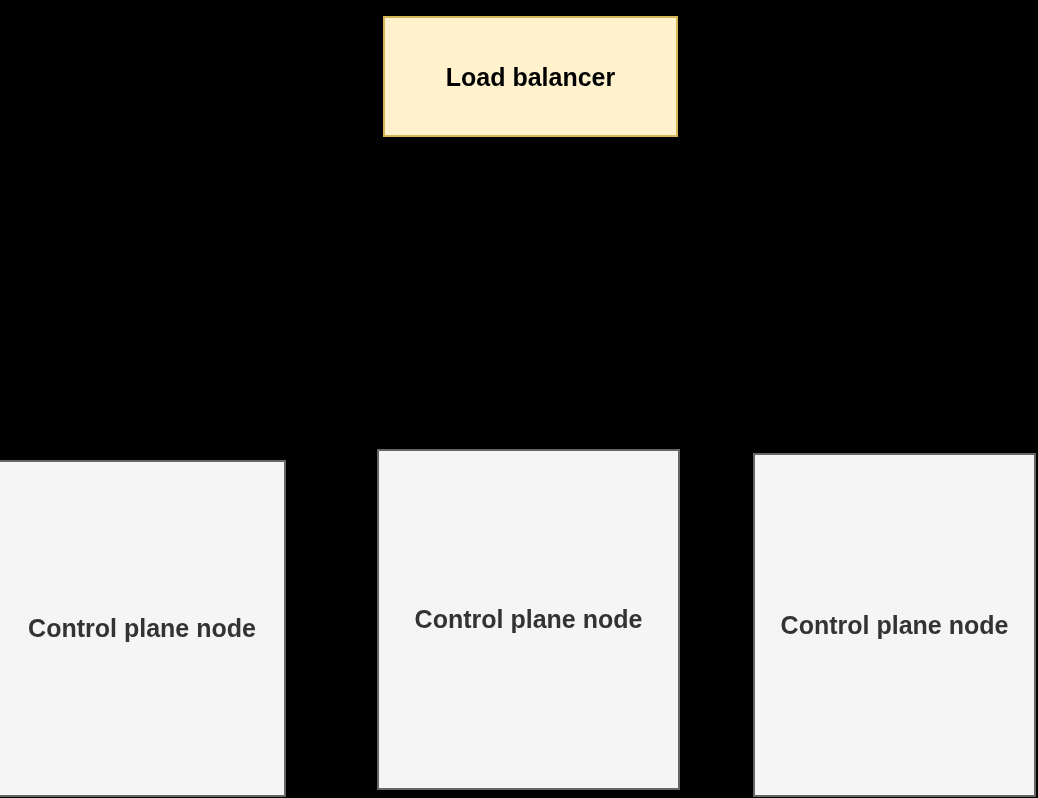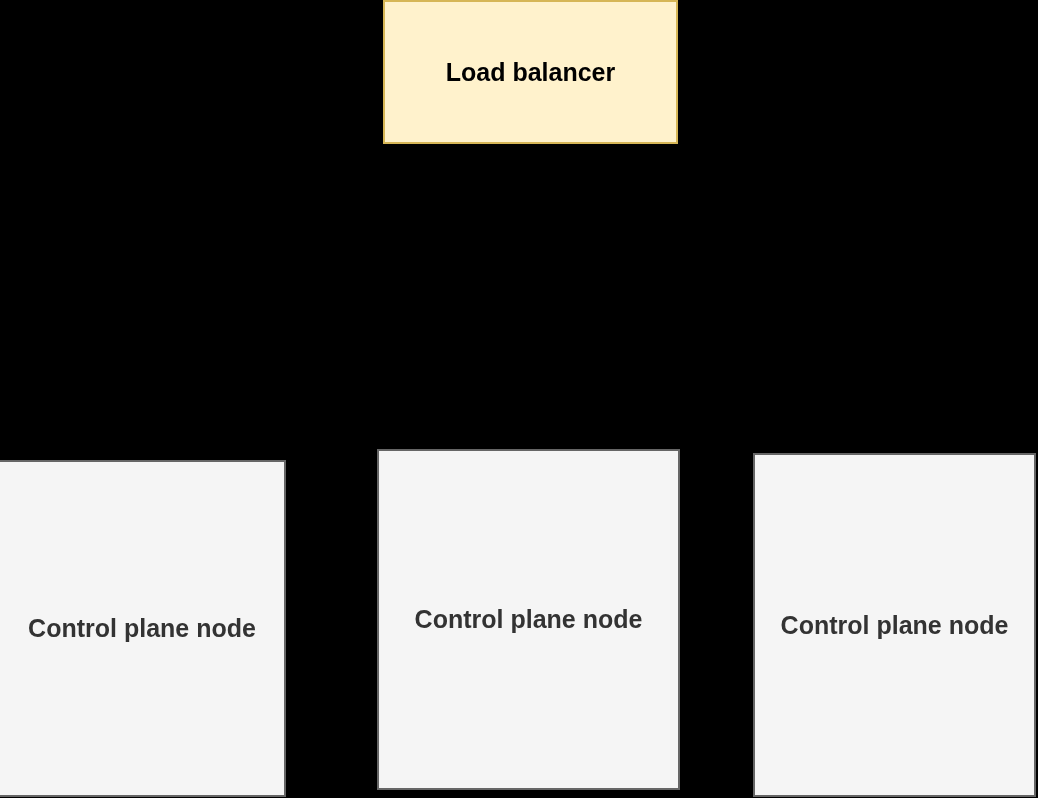--- a/index.html
+++ b/index.html
@@ -12,23 +12,23 @@
   .canvas {
     position: relative;
     width: 1038px;
     height: 798px;
     background: #000000;
   }
   
   .lb-box {
     position: absolute;
     left: 383px;
-    top: 0px;
+    top: 16px;
     width: 295px;
-    height: 144px;
+    height: 121px;
     background: #FFF2CC;
     border: 2px solid #D6B656;
     display: flex;
     flex-direction: column;
     align-items: center;
     justify-content: center;
     color: #000000;
     font-size: 25px;
     line-height: 32px;
   }

